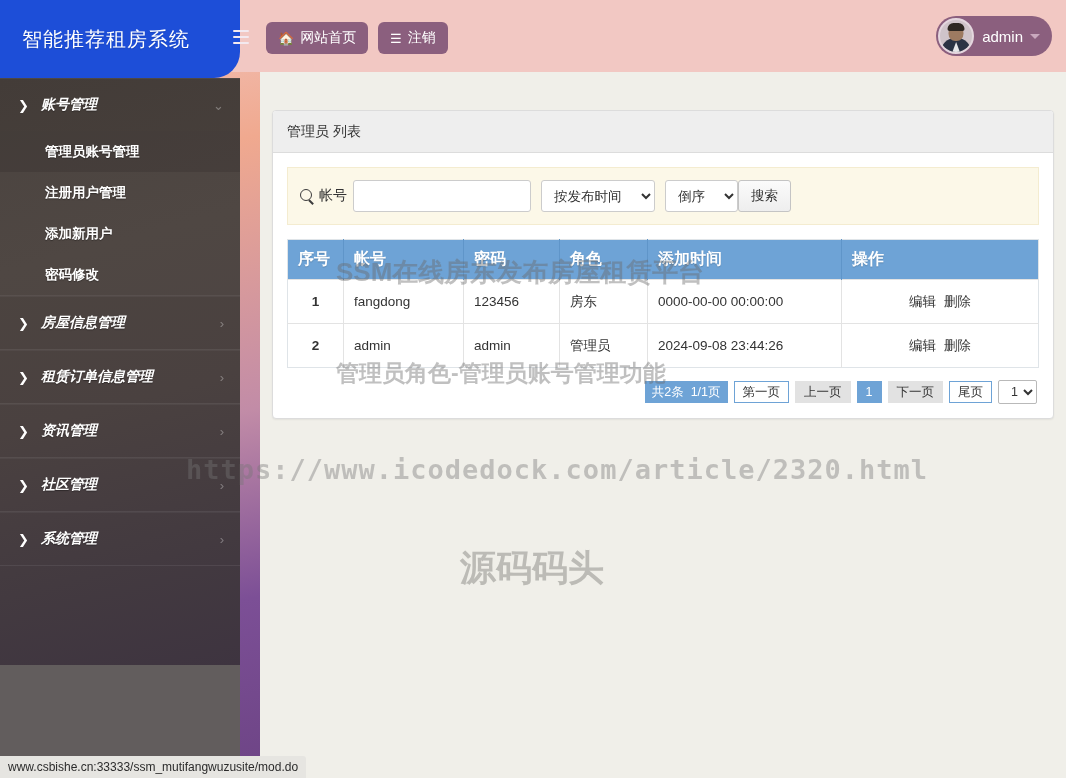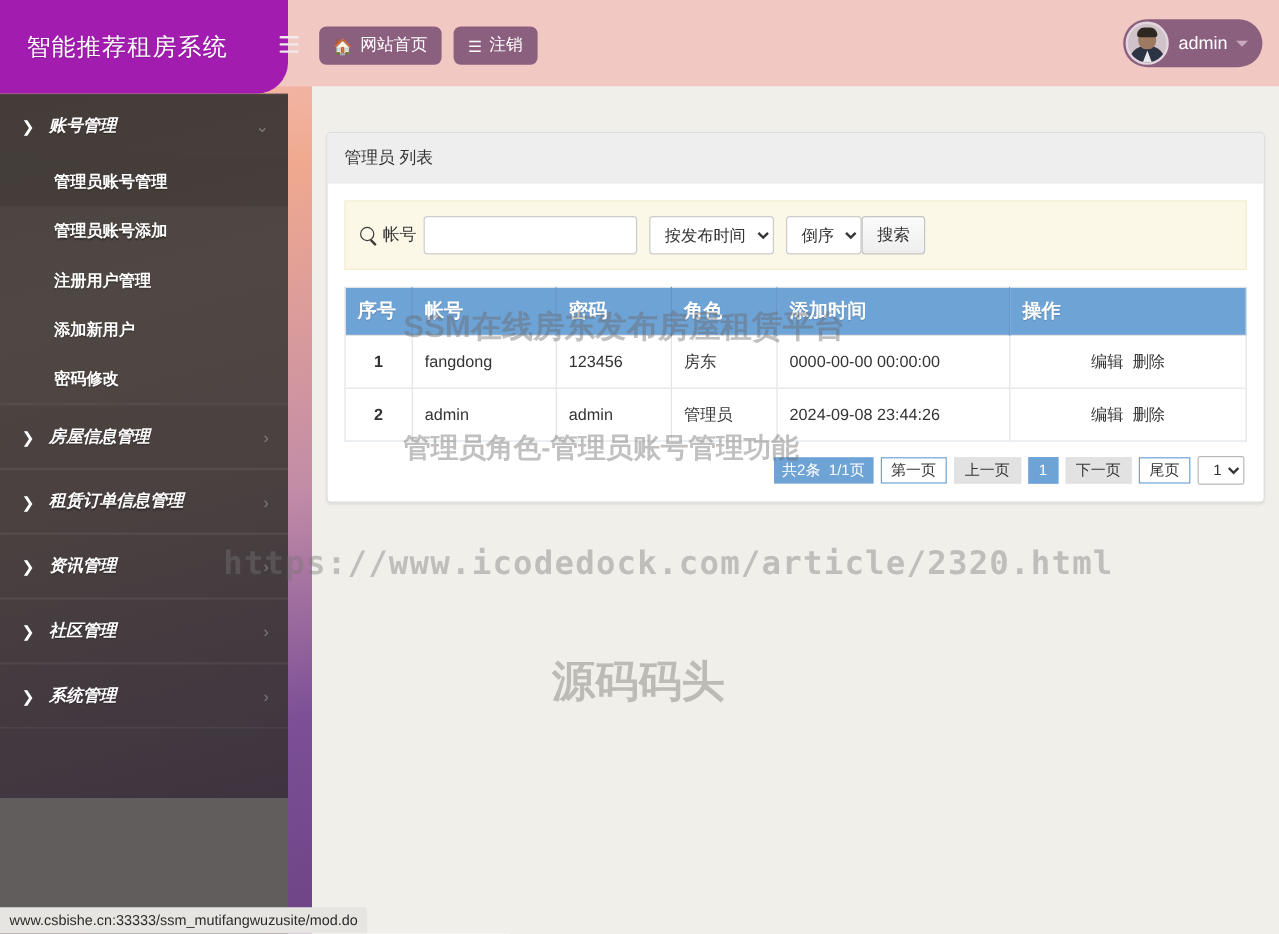--- a/index.html
+++ b/index.html
@@ -25,21 +25,21 @@
   }
 
   
   .topbar {
     position: absolute; left: 0; top: 0; width: 1066px; height: 72px;
     background: #f2c8c3;
     z-index: 20;
   }
   .brand {
     position: absolute; left: 0; top: 0; width: 240px; height: 78px;
-    background: #a21caf;
+    background: #1d4ed8;
     border-bottom-right-radius: 26px;
     display: flex; align-items: center;
     z-index: 22;
   }
   .brand-title {
     color: #fff; font-size: 20px; letter-spacing: 1px;
     padding-left: 22px; white-space: nowrap;
     text-shadow: 0 1px 1px rgba(0,0,0,.15);
   }
   .hamburger {
@@ -206,21 +206,21 @@
   .sb-label { font-size: 14px; color: #333; margin-right: 6px; white-space: nowrap; }
   .sb-input {
     width: 178px; height: 32px;
     border: 1px solid #cccccc; border-radius: 3px;
     background: #fff; font-size: 13px; padding: 0 8px;
     color: #333; outline: none;
   }
   .sb-select {
     height: 32px; border: 1px solid #cccccc; border-radius: 3px;
     background: #fff; font-size: 13.5px; color: #333;
-    padding: 0 6px 0 8px; margin-left: 10px; outline: none;
+    padding: 0 16px 0 8px; margin-left: 10px; outline: none;
     font-family: "Liberation Sans", sans-serif;
     cursor: pointer;
   }
   .sb-select.order { }
   .sb-btn {
     height: 32px; margin-left: 0; padding: 0 12px;
     border: 1px solid #c4c4c4; border-radius: 3px;
     background: linear-gradient(#fbfbfb, #eeeeee);
     font-size: 13.5px; color: #333; cursor: pointer;
     font-family: "Liberation Sans", sans-serif;
@@ -324,21 +324,20 @@
     <div class="sidebar-menu">
 
       <div class="menu-group">
         <div class="menu-top open">
           <span class="chev-r">❯</span>
           <span class="mt-label">账号管理</span>
           <span class="chev-end">⌄</span>
         </div>
         <div class="submenu">
           <div class="sub-item active">管理员账号管理</div>
-          <div class="sub-item">管理员账号添加</div>
           <div class="sub-item">注册用户管理</div>
           <div class="sub-item">添加新用户</div>
           <div class="sub-item">密码修改</div>
         </div>
       </div>
 
       <div class="menu-group">
         <div class="menu-top">
           <span class="chev-r">❯</span>
           <span class="mt-label">房屋信息管理</span>

